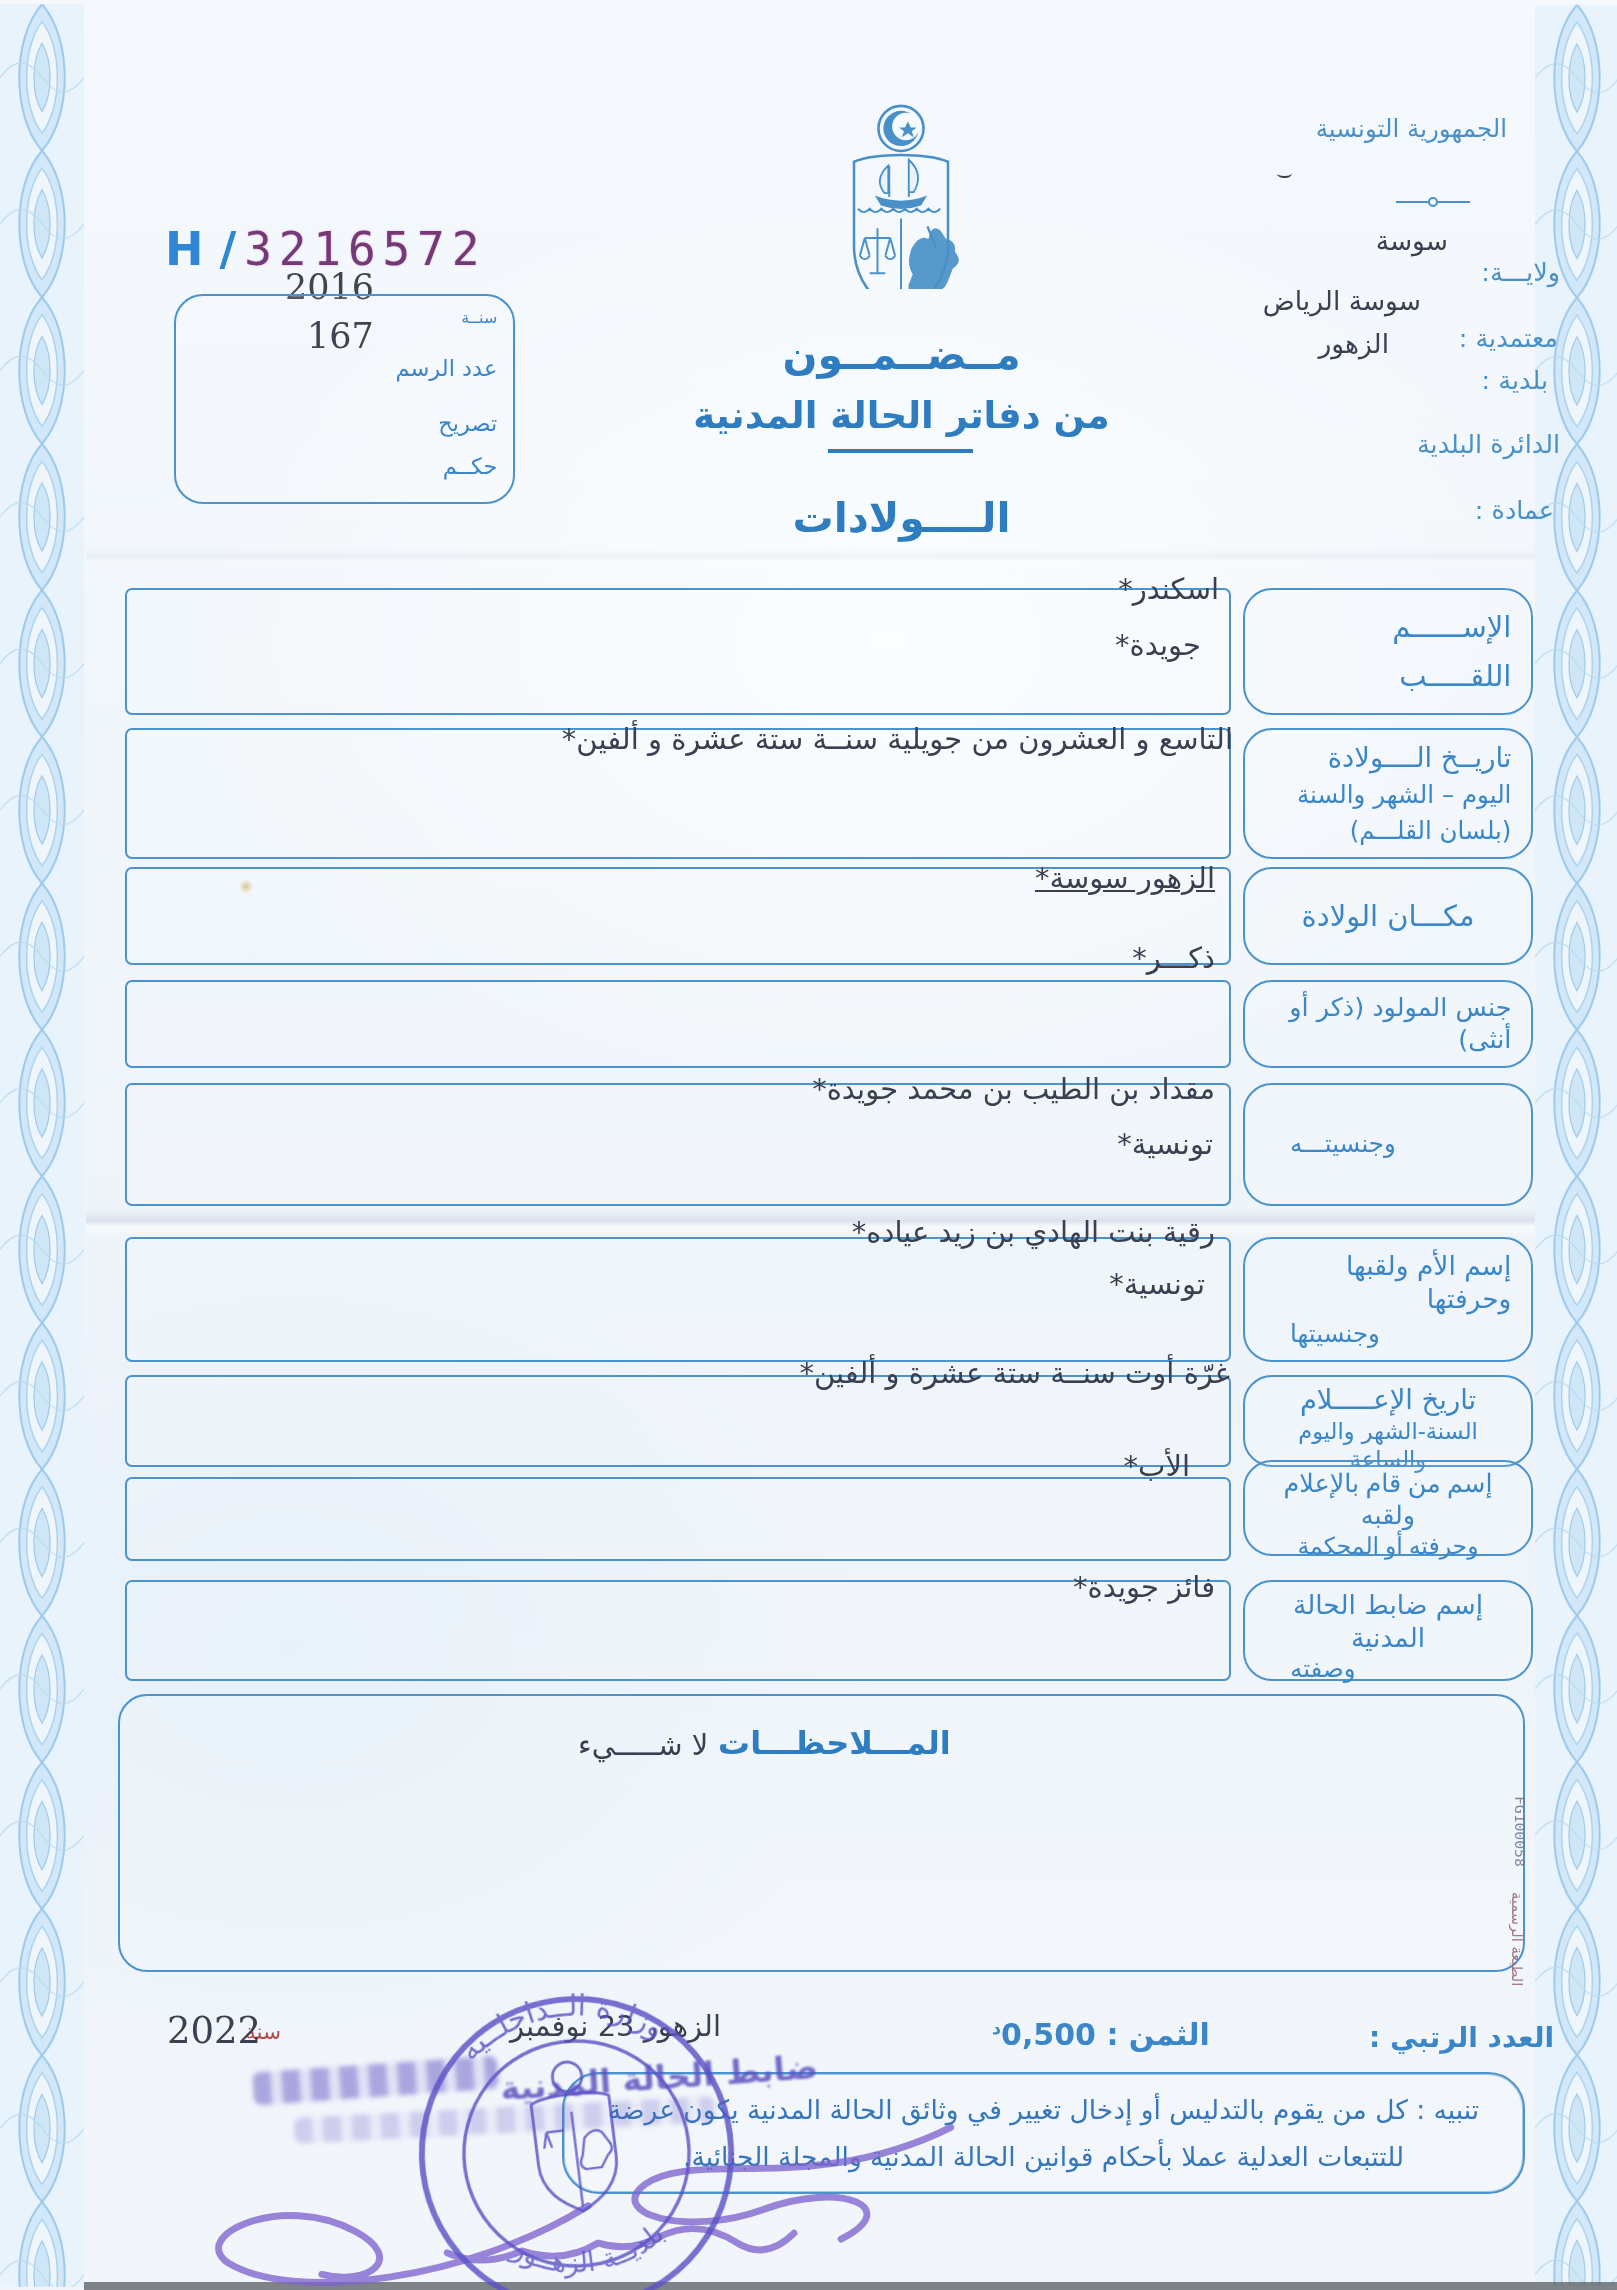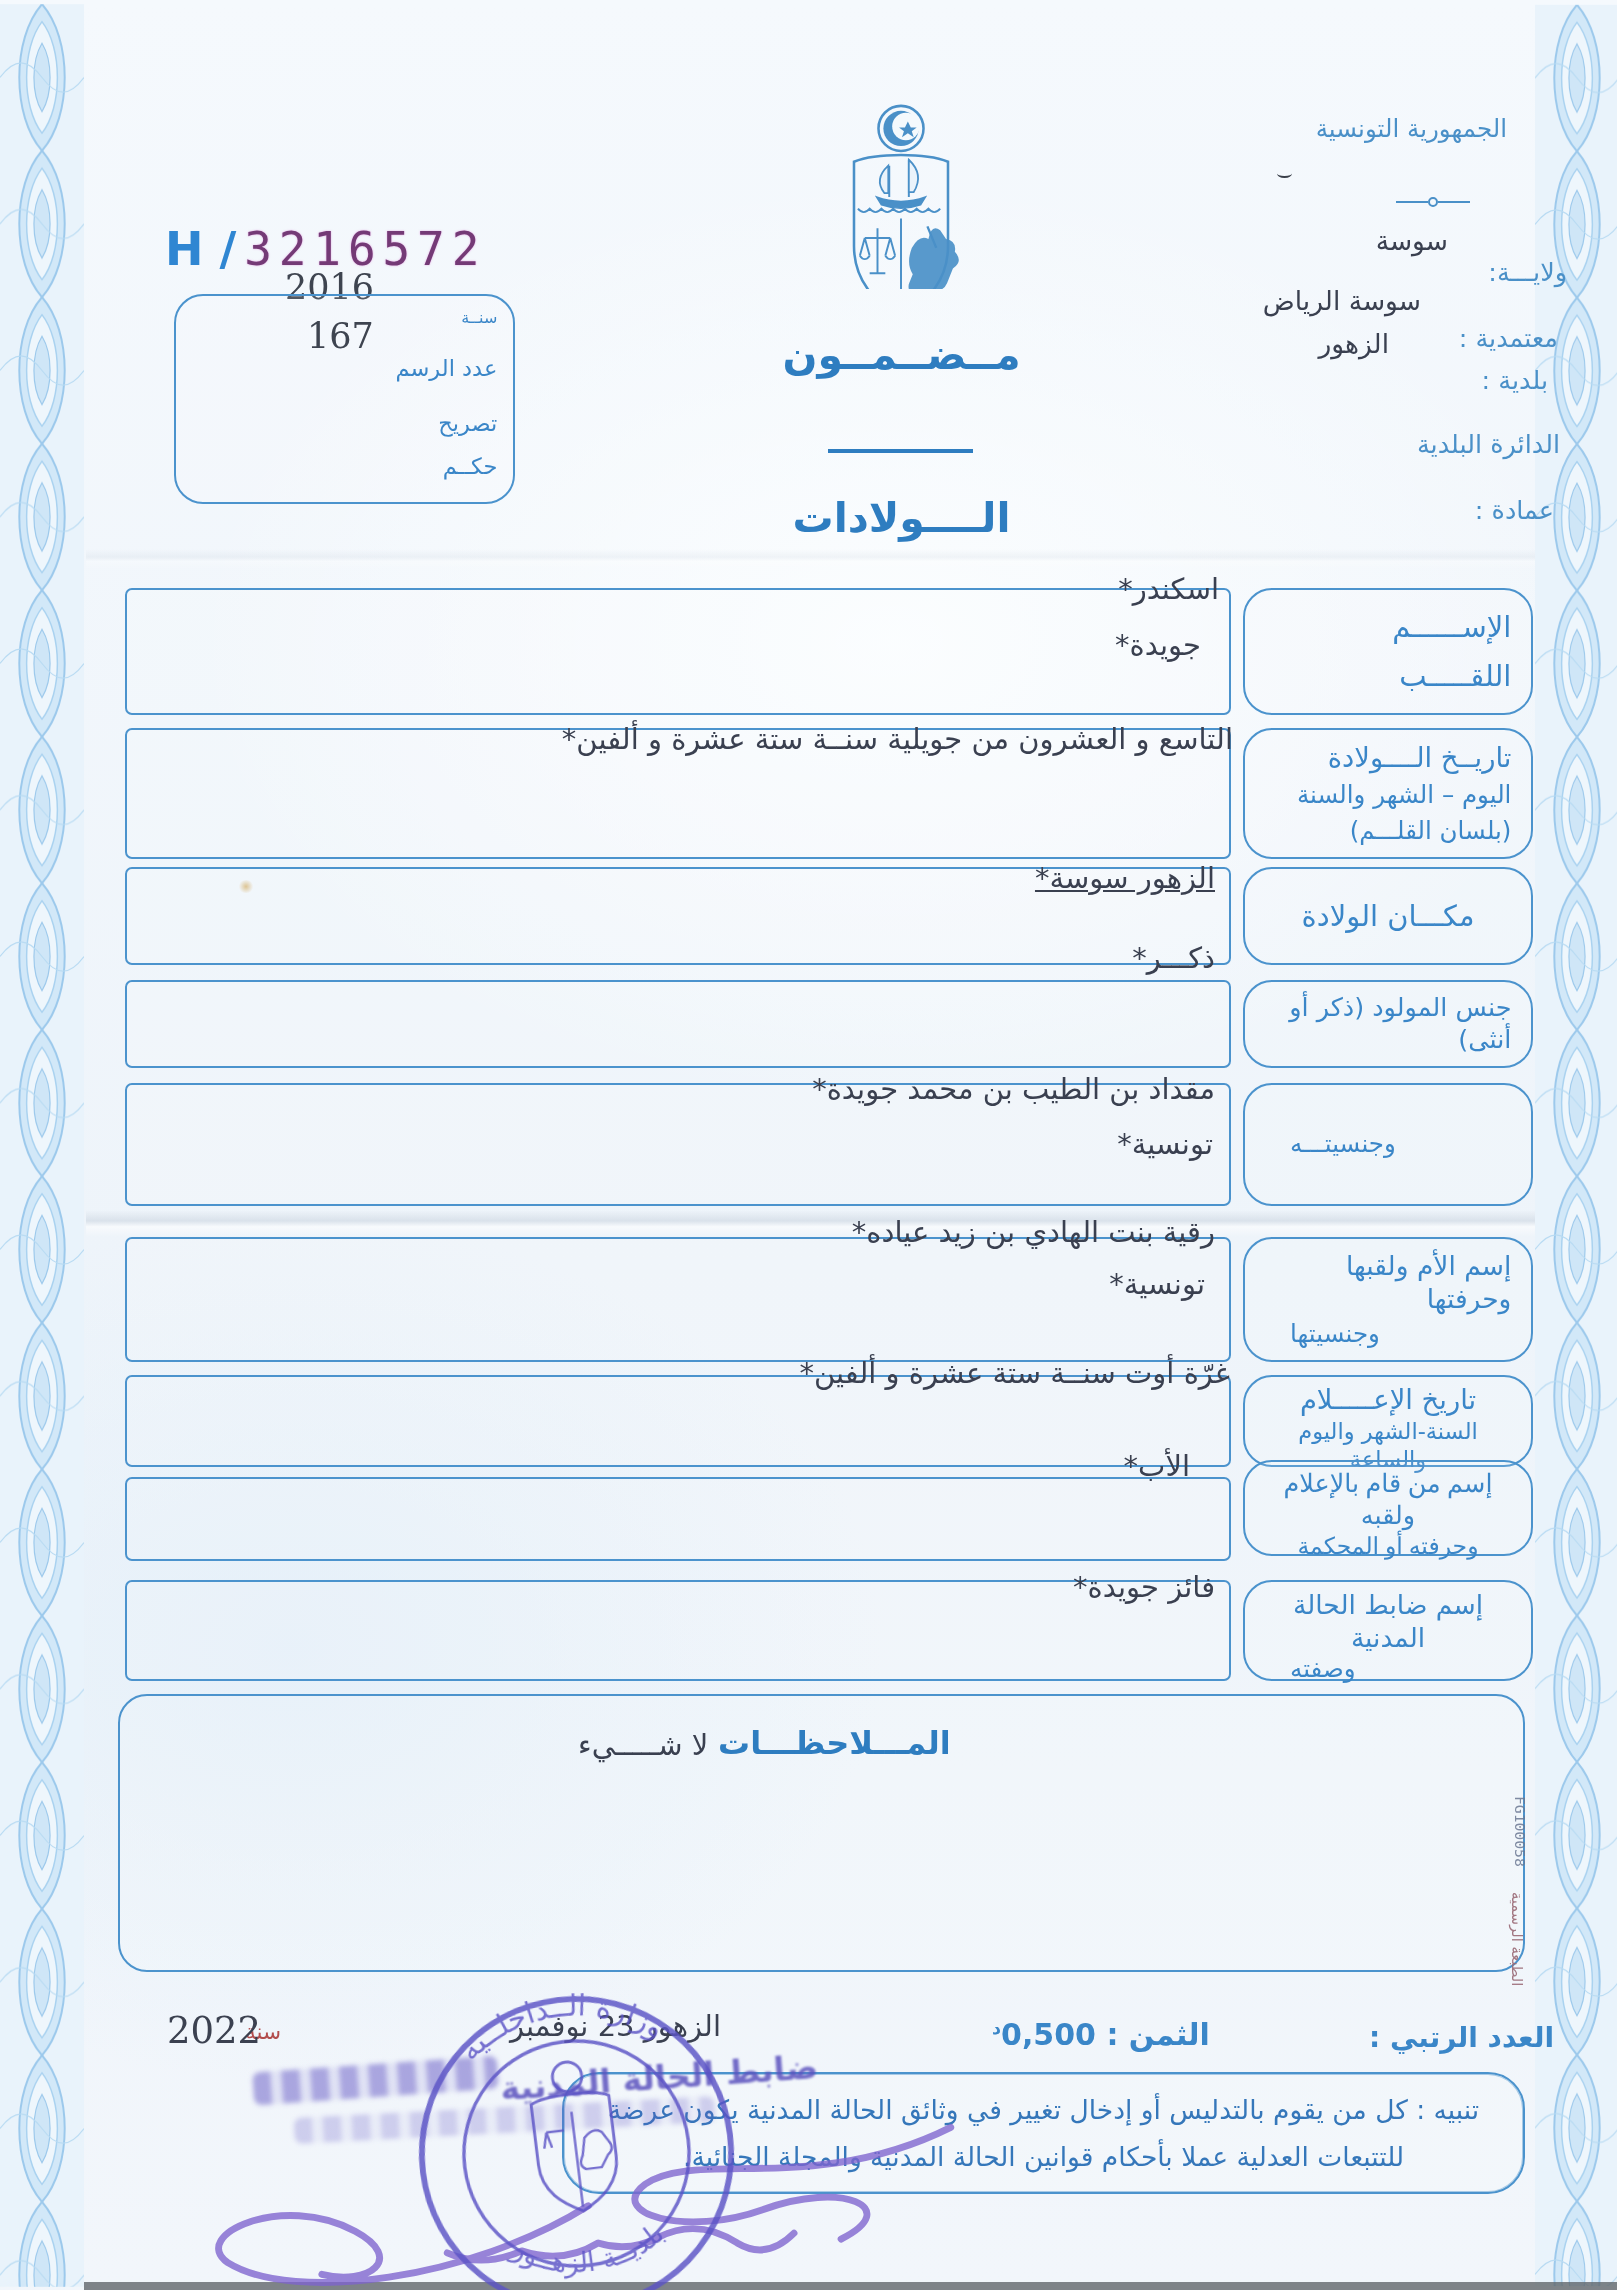--- a/index.html
+++ b/index.html
@@ -112,29 +112,30 @@
 
   <div class="abs ar hdr-label" style="right:110px;top:114px;font-size:24.5px;">الجمهورية التونسية</div>
   <div class="abs" style="right:147px;top:196px;width:74px;height:11.8px;display:flex;align-items:center;">
     <div class="divline" style="flex:1"></div>
       <div class="divdot"></div>
       <div class="divline" style="flex:1"></div>
   </div>
   <div class="abs smudge" style="left:1277px;top:169px;"></div>
 
   <div class="abs ar hdr-value" style="right:169px;top:225px;">سوسة</div>
-  <div class="abs ar hdr-label" style="right:50px;top:257px;margin-left:32px;">ولايـــة:</div>
+  <div class="abs ar hdr-label" style="right:57px;top:257px;margin-left:32px;">ولايـــة:</div>
   <div class="abs ar hdr-value" style="right:196px;top:285px;">سوسة الرياض</div>
   <div class="abs ar hdr-label" style="right:59px;top:323px;">معتمدية :</div>
   <div class="abs ar hdr-value" style="right:228px;top:328px;">الزهور</div>
   <div class="abs ar hdr-label" style="right:69px;top:365px;">بلدية :</div>
   <div class="abs ar hdr-label" style="right:57px;top:429px;">الدائرة البلدية</div>
   <div class="abs ar hdr-label" style="right:63px;top:495px;">عمادة :</div>
 
   <div class="abs ar title" style="left:686px;top:331px;width:431px;font-size:41px;">مــضــمــون</div>
+  <div class="abs ar title" style="left:627px;top:394px;width:549px;font-size:37px;">من دفاتر الحالة المدنية</div>
   <div class="abs" style="left:828px;top:449px;width:145px;height:3.9px;background:#2e7dc0;"></div>
   <div class="abs ar title" style="left:686px;top:494px;width:431px;font-size:41px;">الــــولادات</div>
 
   <div class="abs cbox" style="top:588px;height:127px;"></div>
   <div class="abs lblbox" style="top:588px;height:127px;">
     <div class="lbl-line" style="font-size:29px;">الإســــــم</div>
     <div class="lbl-line" style="font-size:29px;">اللقـــــب</div>
   </div>
   <div class="abs ar typed" style="top:572px;right:398px;">اسكندر*</div>
   <div class="abs ar typed" style="top:628px;right:416px;">جويدة*</div>

